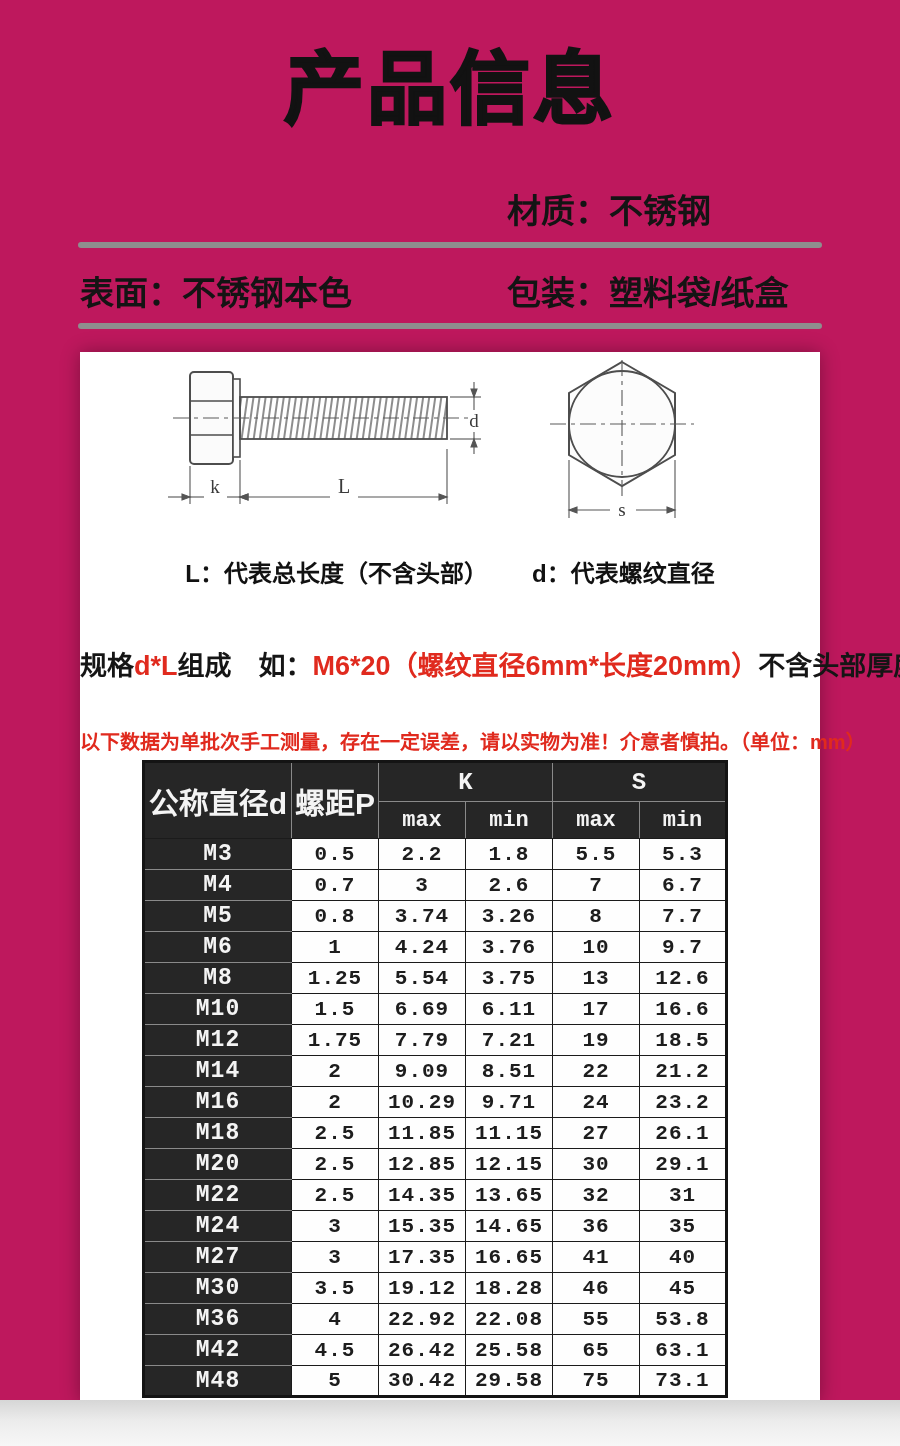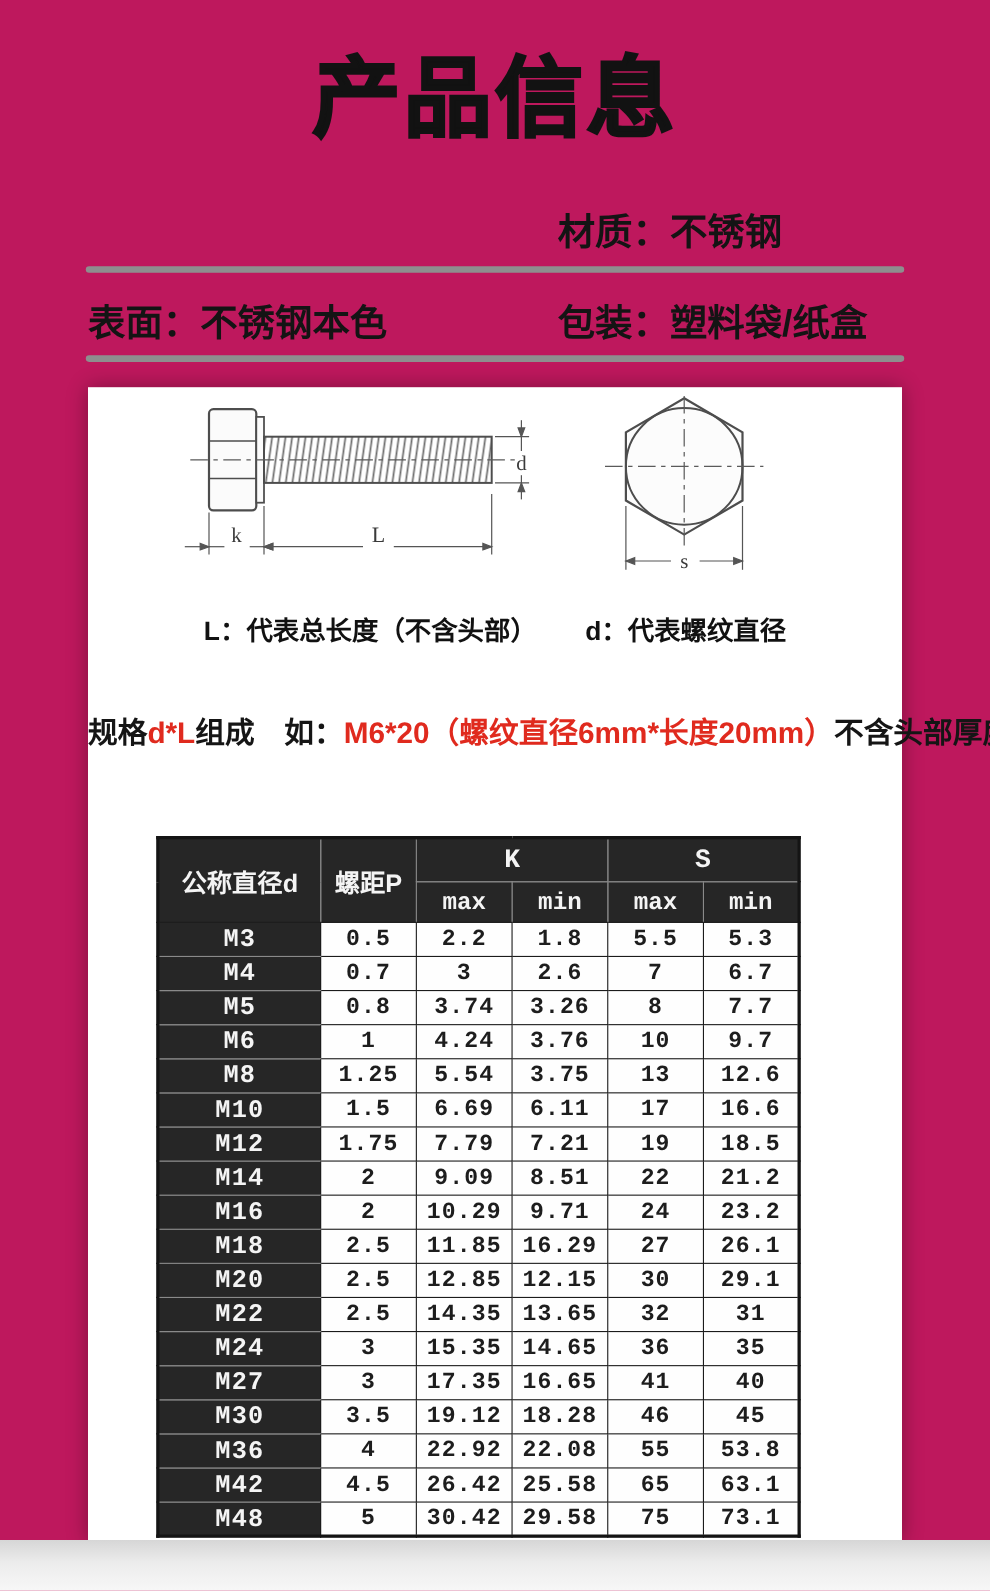--- a/index.html
+++ b/index.html
@@ -61,21 +61,21 @@
     border-collapse:collapse; table-layout:fixed;
     border:3px solid #141414;
   }
   .spec-table col.c1 { width:148px; }
   .spec-table col.cn { width:87px; }
   .spec-table th, .spec-table td { padding:0; text-align:center; vertical-align:middle; }
   .spec-table thead tr.r-group { height:40px; }
   .spec-table thead tr.r-sub { height:37px; }
   .spec-table tbody tr { height:31px; }
   .hd, .rowhead { background:#262626; color:#f4f4f4; border:1.5px solid #8a8a8a; }
-  .hd.ch { font-family:"Liberation Sans", sans-serif; font-size:23px; font-weight:bold; border-bottom-color:#1b1b1b; }
+  .hd.ch { font-family:"Liberation Sans", sans-serif; font-size:30px; font-weight:bold; border-bottom-color:#1b1b1b; }
   .hd.g   { font-family:"Liberation Mono", monospace; font-size:24px; font-weight:bold; }
   .hd.sub { font-family:"Liberation Mono", monospace; font-size:22px; font-weight:bold; border-bottom-color:#1b1b1b; }
   .rowhead {
     font-family:"Liberation Mono", monospace; font-size:23px; font-weight:bold;
     border-right-color:#1b1b1b; letter-spacing:1px;
   }
   .spec-table td {
     background:#fefefe; color:#1d1d1d; border:1.5px solid #1b1b1b;
     font-family:"Liberation Mono", monospace; font-size:21px; font-weight:bold;
     letter-spacing:1px;
@@ -167,20 +167,21 @@
 
     <div class="legend-row legend-row1">
       <span>L：代表总长度（不含头部）</span>
       <span>d：代表螺纹直径</span>
     </div>
 
     <div class="spec-line">
       <span>规格</span><span class="red">d*L</span><span>组成　如：</span><span class="red">M6*20（螺纹直径6mm*长度20mm）</span><span>不含头部厚度</span>
     </div>
 
+    <div class="warning">以下数据为单批次手工测量，存在一定误差，请以实物为准！介意者慎拍。（单位：mm）</div>
 
     <table class="spec-table">
       <colgroup>
         <col class="c1">
           <col class="cn">
           <col class="cn">
           <col class="cn">
           <col class="cn">
           <col class="cn">
       </colgroup>
@@ -277,21 +278,21 @@
     <td>10.29</td>
     <td>9.71</td>
     <td>24</td>
     <td>23.2</td>
   </tr>
 
   <tr>
     <th class="rowhead">M18</th>
     <td>2.5</td>
     <td>11.85</td>
-    <td>16.29</td>
+    <td>11.15</td>
     <td>27</td>
     <td>26.1</td>
   </tr>
 
   <tr>
     <th class="rowhead">M20</th>
     <td>2.5</td>
     <td>12.85</td>
     <td>12.15</td>
     <td>30</td>

